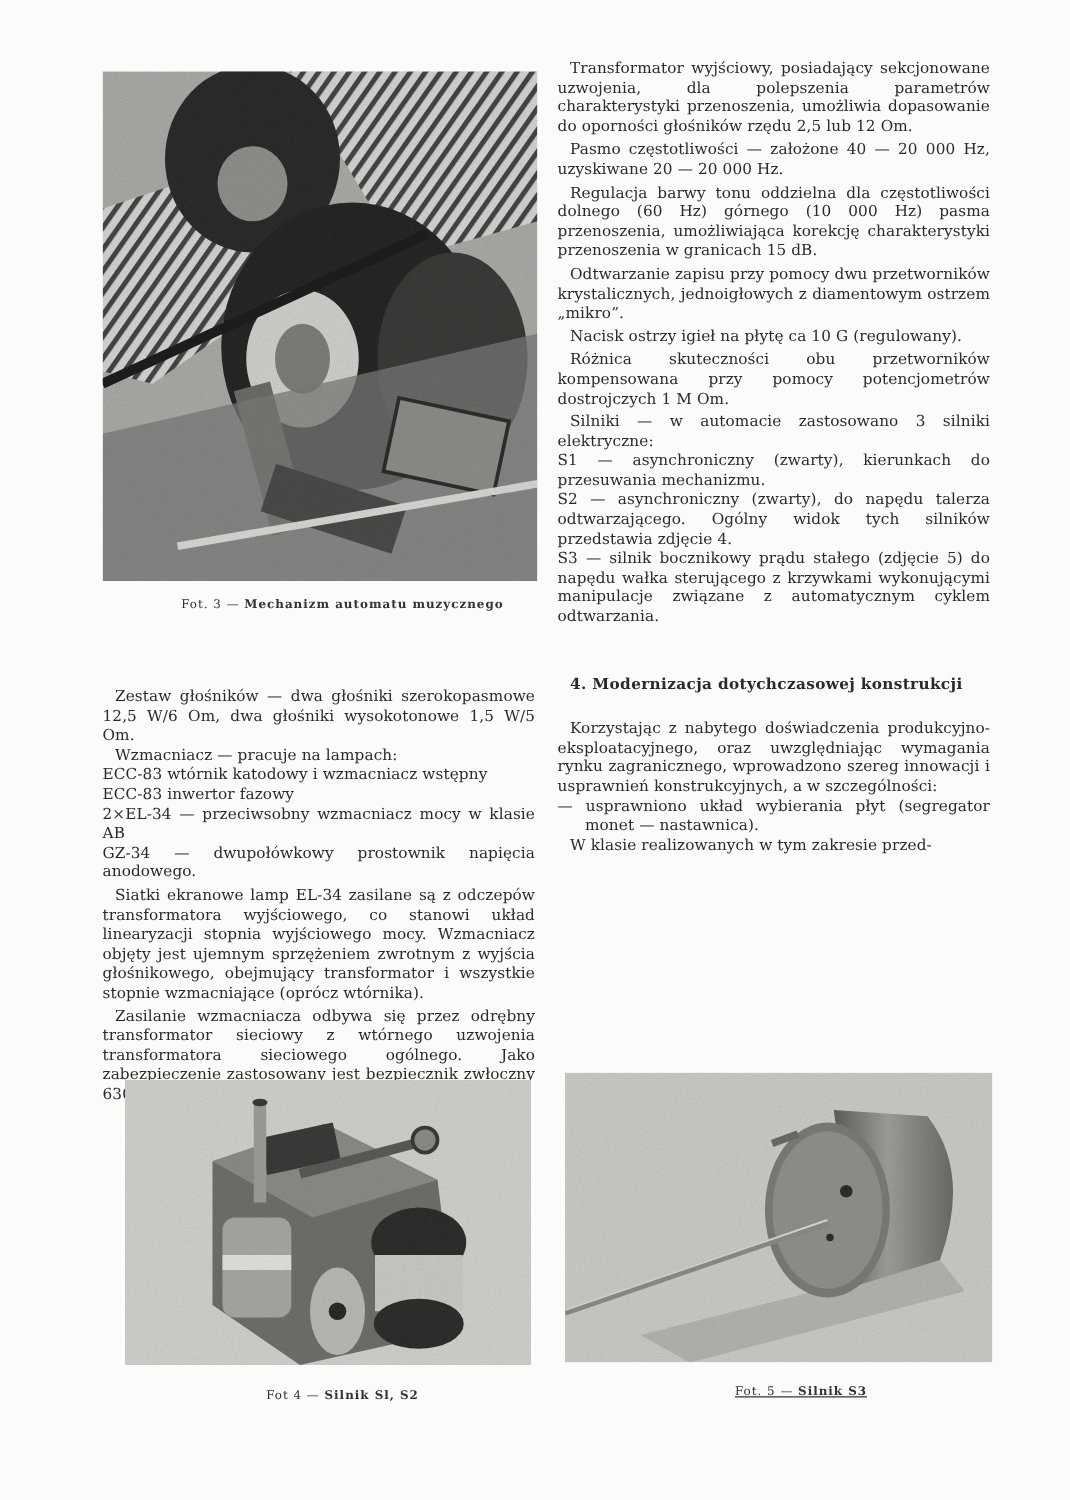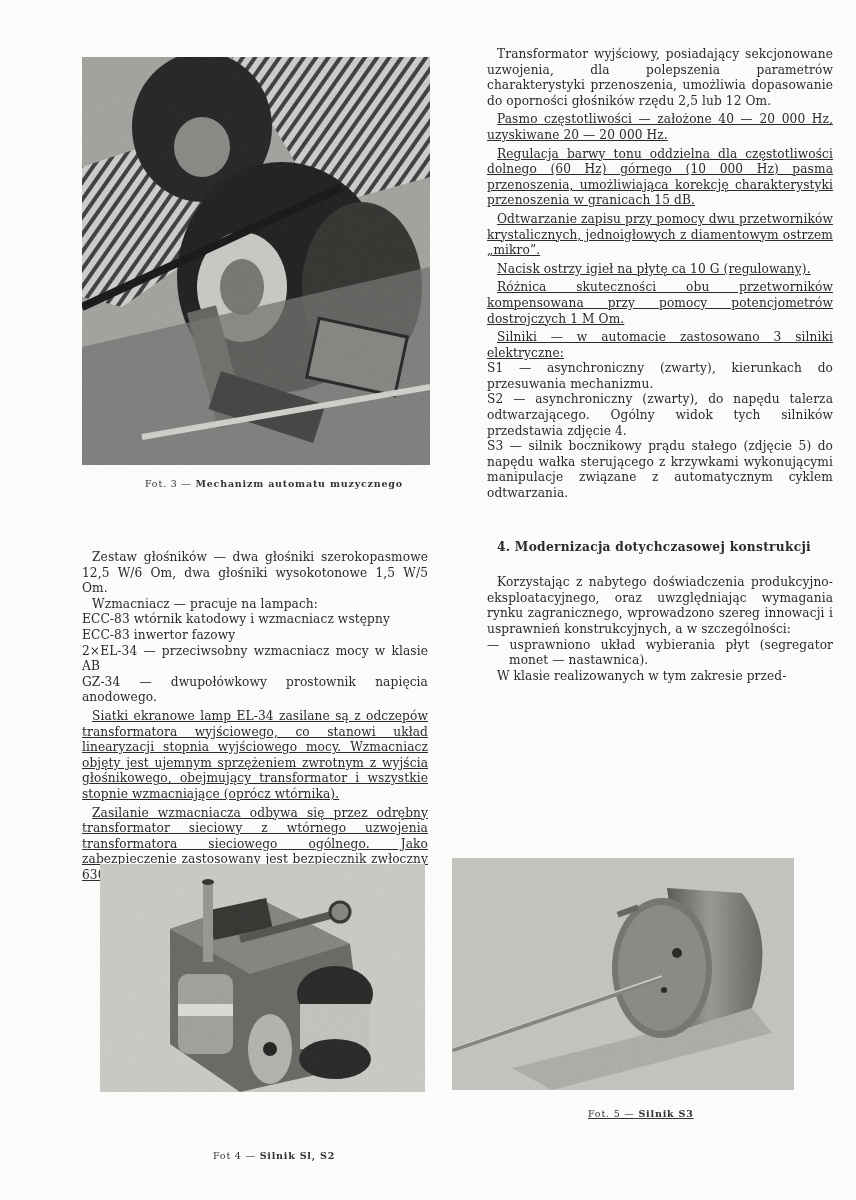--- a/index.html
+++ b/index.html
@@ -5,23 +5,23 @@
     html, body { margin: 0; padding: 0; }
     body {
       width: 856px; height: 1200px; position: relative; overflow: hidden;
       background: #fbfbf9;
       font-family: "DejaVu Serif", serif;
       color: #2a2a2a;
     }
     .col { position: absolute; font-size: 12.2px; line-height: 15.6px; letter-spacing: 0.1px; }
     .col p { margin: 0; text-align: justify; text-align-last: left; }
     .col p.ind { text-indent: 10px; }
-    .col p.gap { margin-top: 3px; text-decoration: underline; }
+    .col p.gap { margin-top: 3px; }
     #col-left { left: 82px; top: 550px; width: 346px; }
-    #col-right { left: 446px; top: 47px; width: 346px; margin-left: 41px; }
+    #col-right { left: 446px; top: 47px; width: 346px; }
     .heading { font-weight: bold; margin-top: 38px !important; margin-bottom: 20px !important; text-indent: 10px; letter-spacing: 0.3px; }
     .dash-item { padding-left: 22px; text-indent: -22px; }
     .caption { position: absolute; font-size: 9.5px; letter-spacing: 0.8px; color: #333; white-space: nowrap; margin-left: 20px; }
     .caption b { font-weight: bold; }
     .photo { position: absolute; overflow: hidden; }
     .photo svg { display: block; width: 100%; height: 100%; }
   </style>
 </head>
 <body>
 
@@ -117,21 +117,21 @@
       <ellipse cx="235" cy="130" rx="38" ry="28" fill="#2e2e2c"></ellipse>
       <rect x="200" y="140" width="70" height="45" fill="#c8c8c4"></rect>
       <ellipse cx="235" cy="195" rx="36" ry="20" fill="#2e2e2c"></ellipse>
       <ellipse cx="170" cy="185" rx="22" ry="35" fill="#b8b8b4"></ellipse>
       <circle cx="170" cy="185" r="7" fill="#2a2a28"></circle>
       <line x1="140" y1="75" x2="235" y2="50" stroke="#5a5a57" stroke-width="8"></line>
       <circle cx="240" cy="48" r="10" fill="#8a8a86" stroke="#3a3a38" stroke-width="3"></circle>
     </g>
   </svg>
 </div>
-<div class="caption" style="left:193px; top:1150px;">
+<div class="caption" style="left:193px; top:1111px;">
   <span>Fot 4 —</span>
   <b>Silnik Sl, S2</b>
 </div>
 
 <div class="photo" style="left:452px; top:858px; width:342px; height:232px;">
   <svg viewBox="0 0 342 232" preserveAspectRatio="none">
     <defs>
       <filter id="grain3" x="0" y="0" width="100%" height="100%">
         <feTurbulence type="fractalNoise" baseFrequency="0.85" numOctaves="2" seed="11"></feTurbulence>
         <feColorMatrix type="saturate" values="0"></feColorMatrix>

